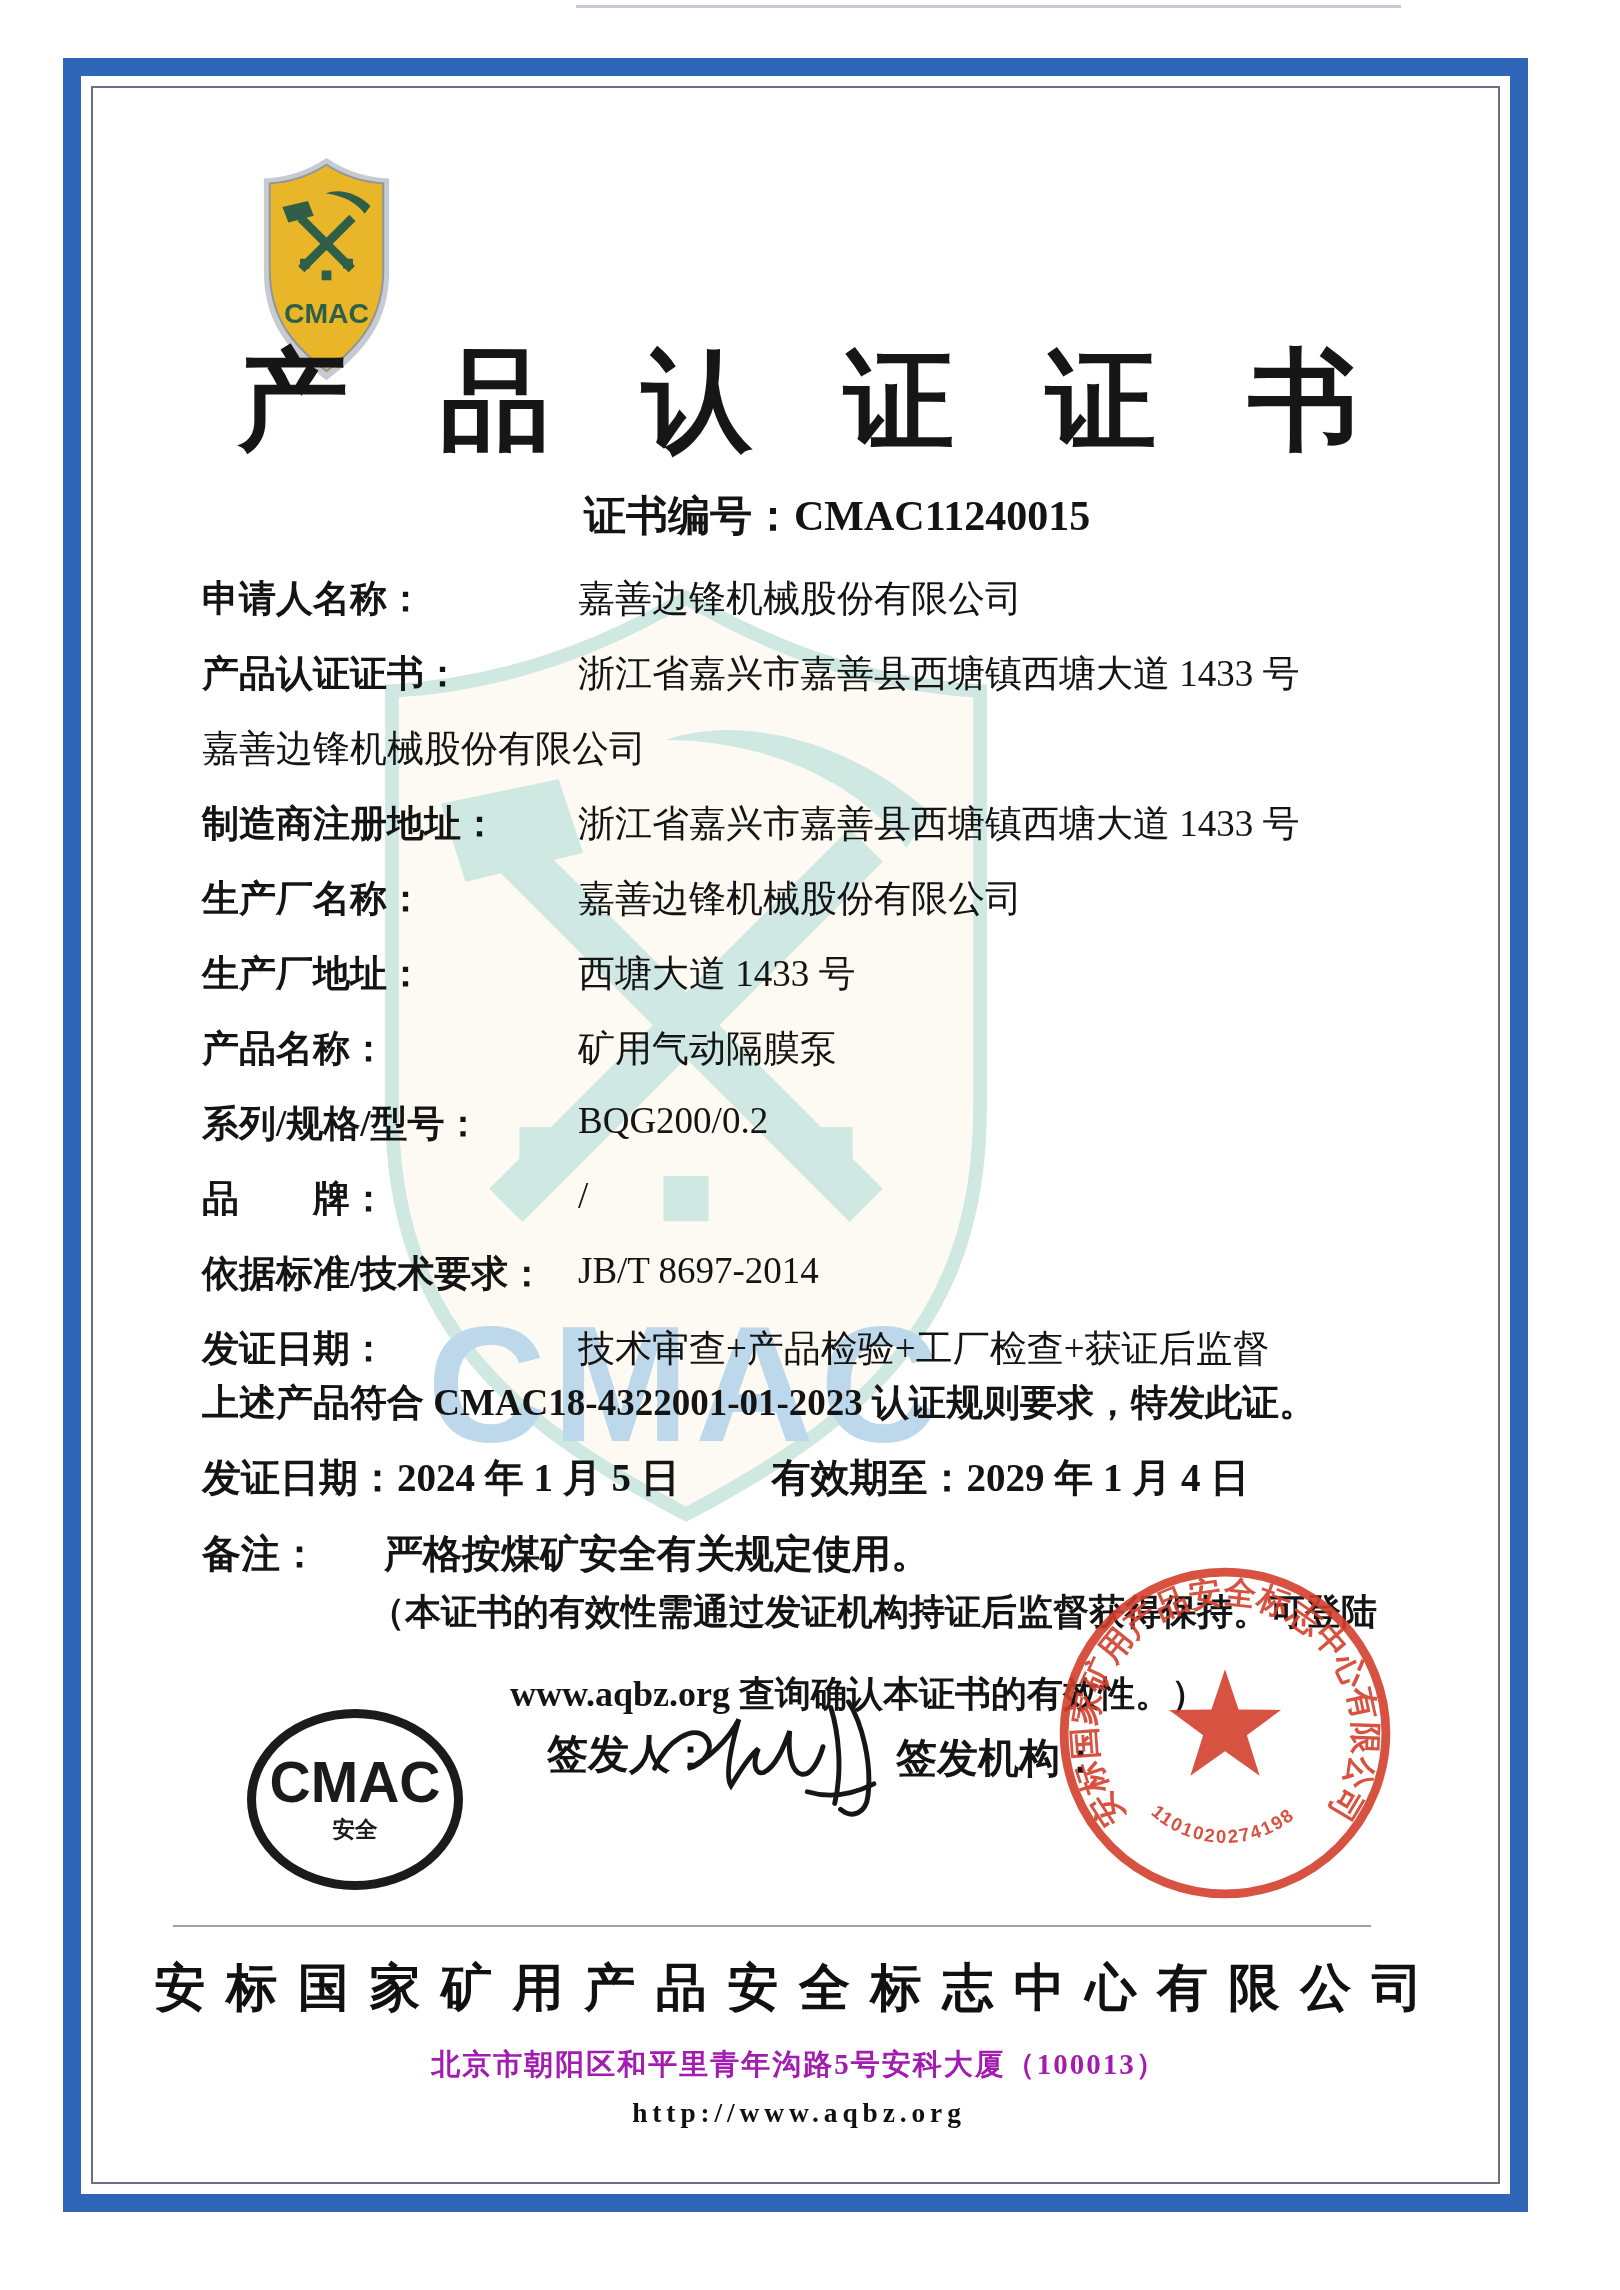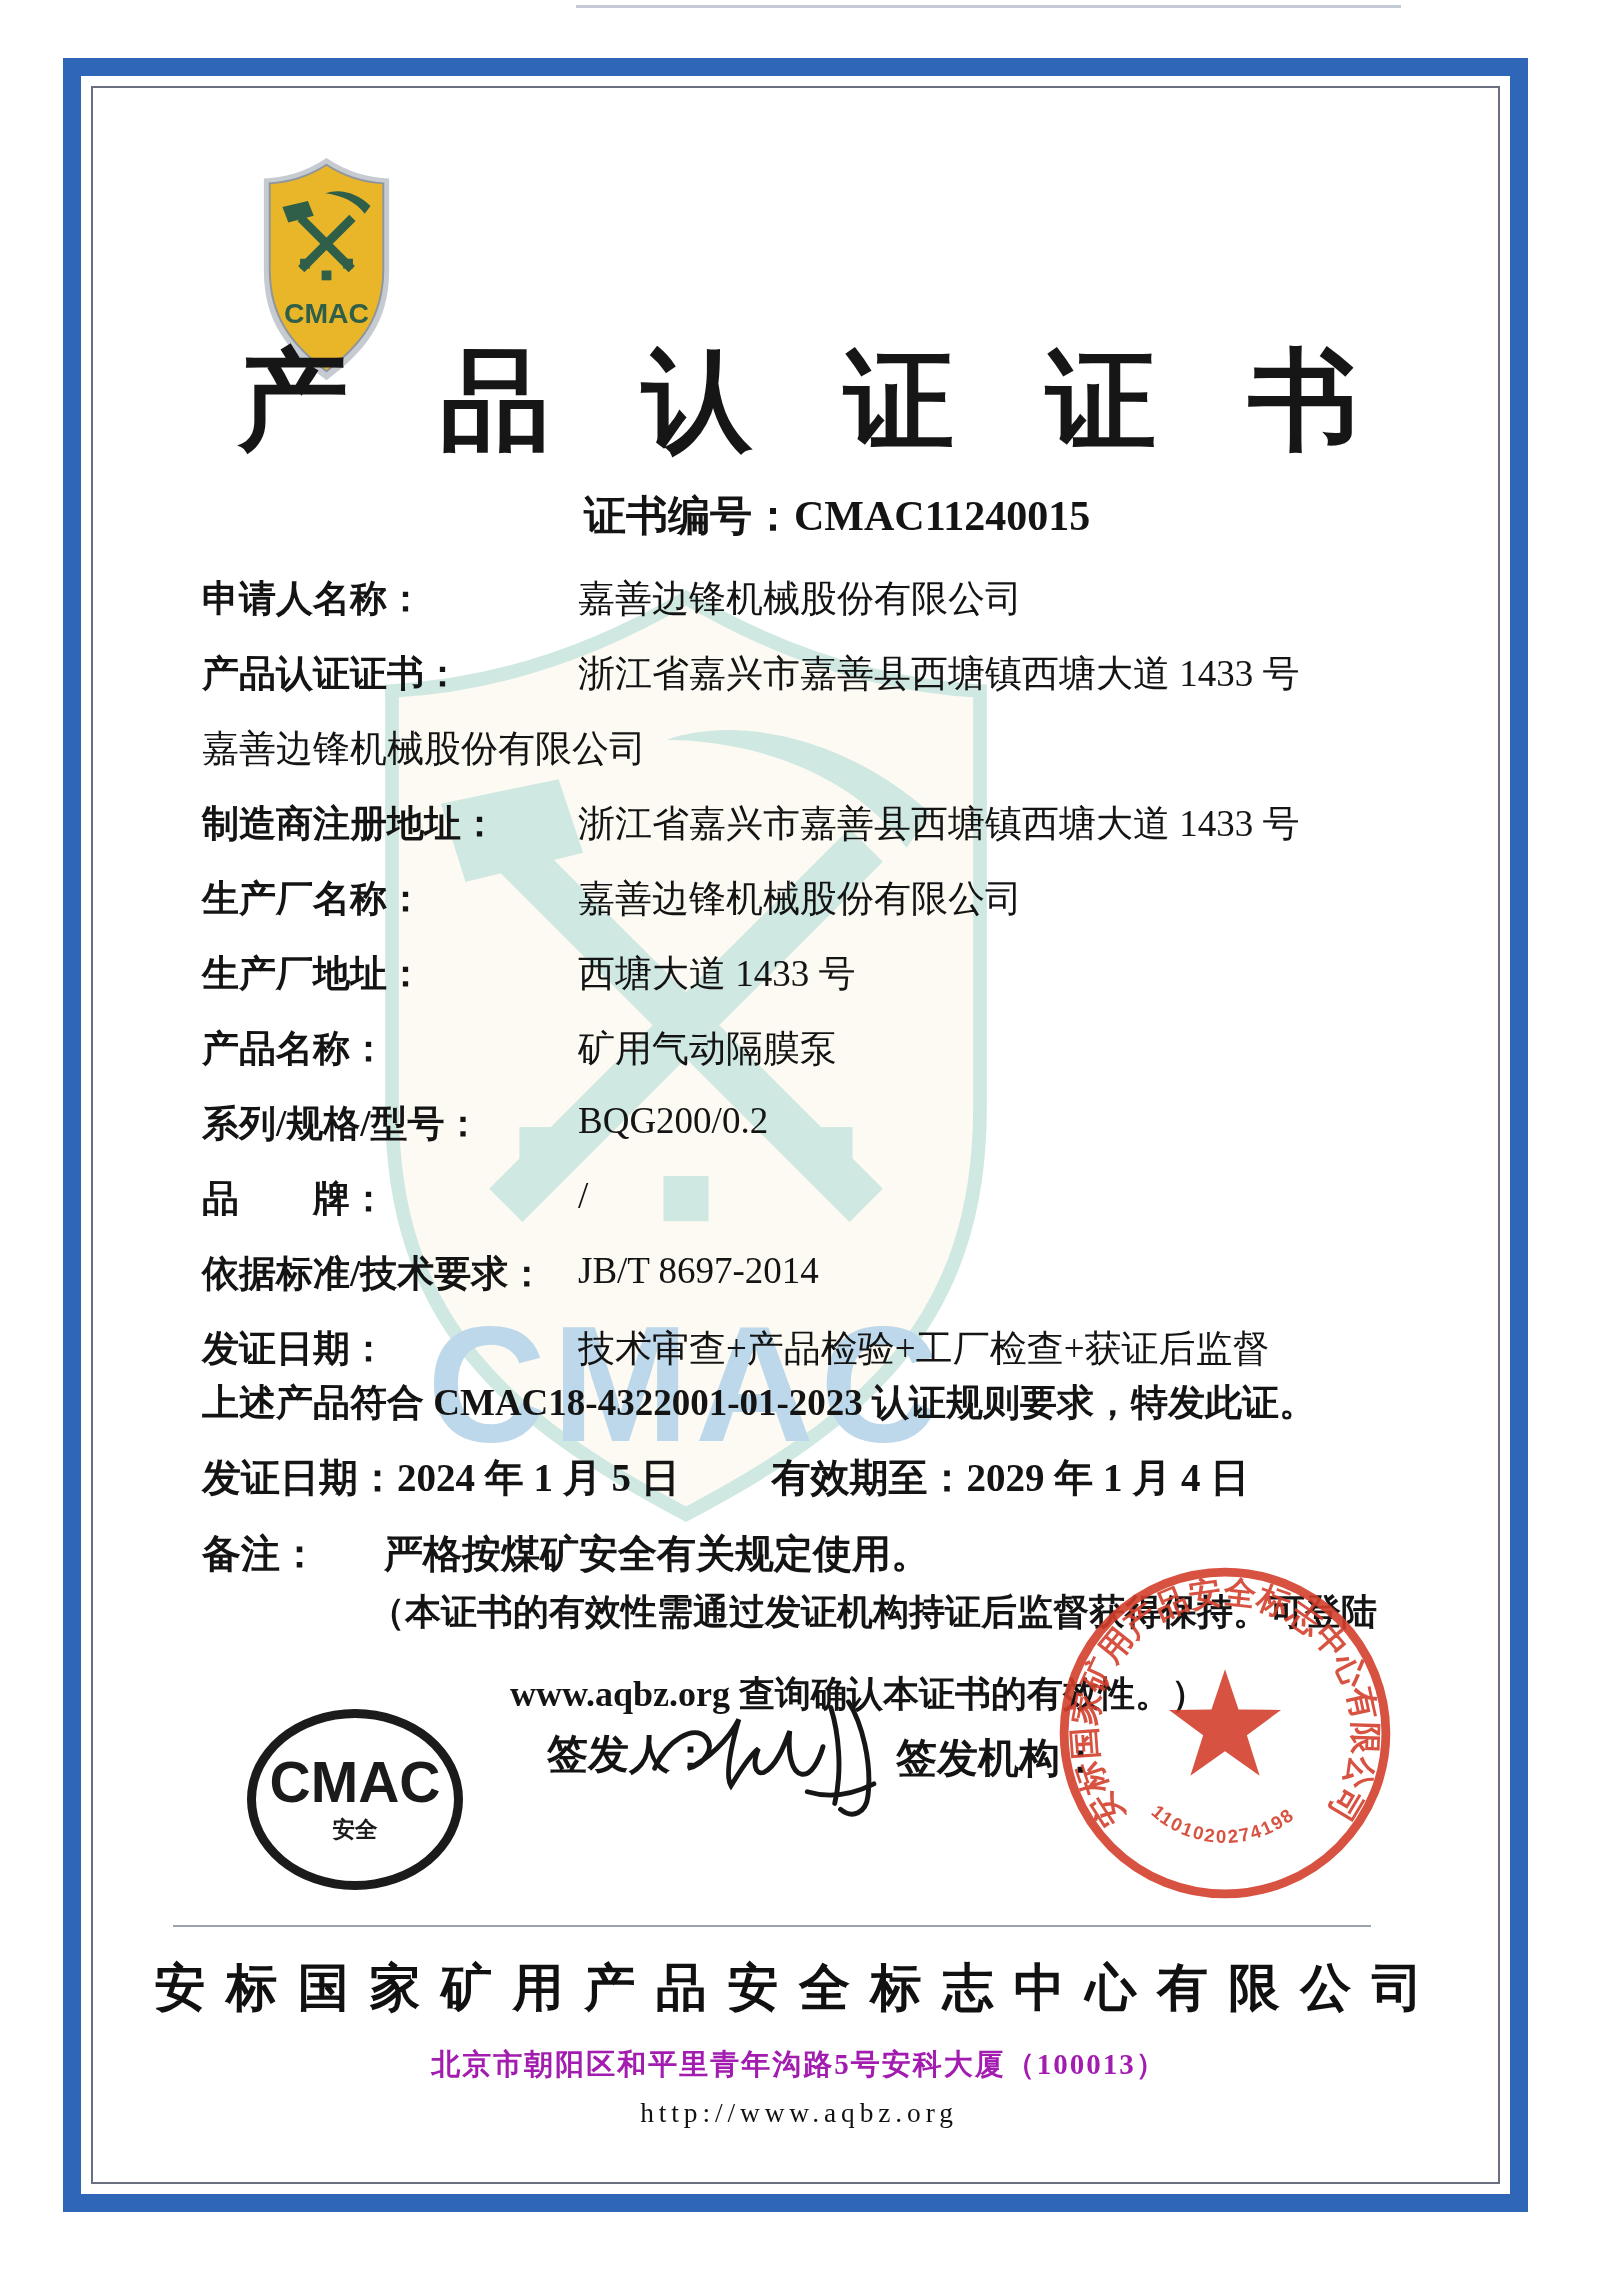--- a/index.html
+++ b/index.html
@@ -41,21 +41,21 @@
   .signature{position:absolute;left:639px;top:1678px;width:274px;height:157px;z-index:3;}
   .issuer{position:absolute;left:896px;top:1731px;z-index:2;font-size:41px;font-weight:bold;white-space:nowrap;}
   .stamp{position:absolute;left:1019px;top:1527px;width:412px;height:412px;z-index:4;opacity:.9;}
   .divider{position:absolute;left:173px;top:1925px;width:1198px;height:2px;background:#9aa2ad;z-index:1;}
   
   .footer-company{position:absolute;left:0;top:1954px;width:1598px;text-align:center;z-index:2;
         font-family:"Liberation Sans","DejaVu Sans",sans-serif;font-size:51px;font-weight:bold;letter-spacing:20.6px;color:#111;}
   .footer-address{position:absolute;left:0;top:2045px;width:1598px;text-align:center;z-index:2;
         font-size:29px;font-weight:bold;letter-spacing:2px;color:#a21caf;}
   .footer-web{position:absolute;left:0;top:2098px;width:1598px;text-align:center;z-index:2;
-        font-size:27.4px;font-weight:normal;letter-spacing:4.9px;color:#111;}
+        font-size:27.4px;font-weight:bold;letter-spacing:4.9px;color:#111;}
 </style>
 </head>
 <body>
 
 <div class="page">
 
   <div class="scan-line"></div>
 
   <div class="frame">
     <div class="frame-inner"></div>

